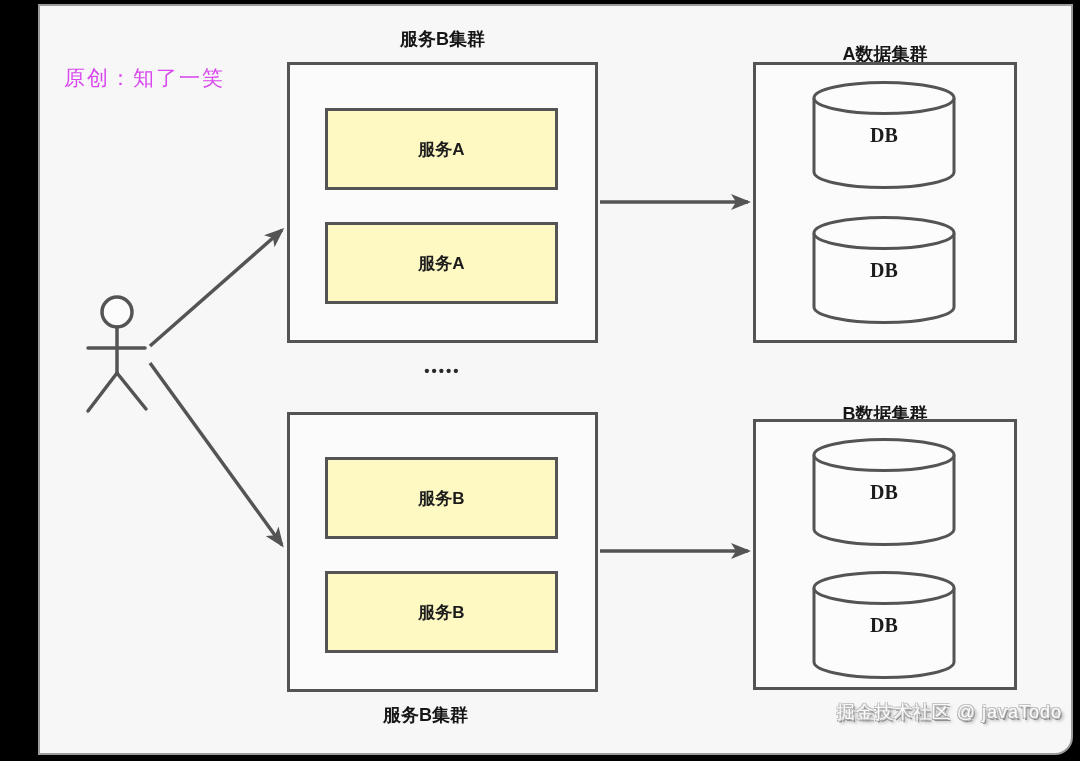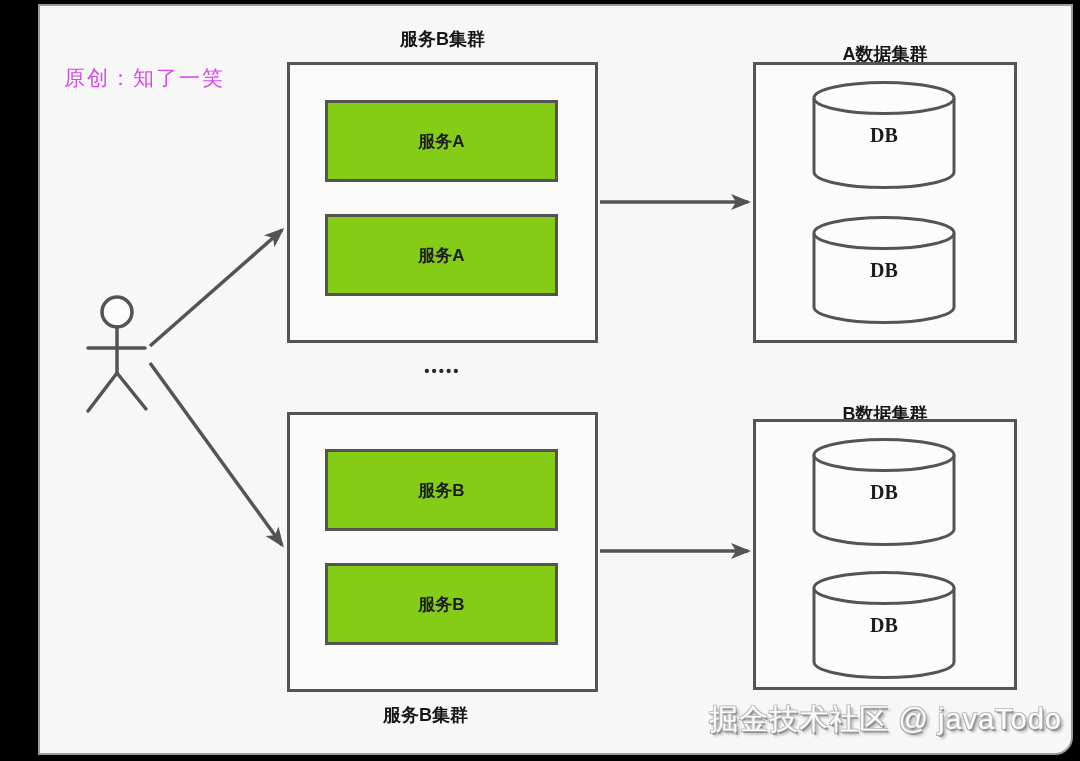--- a/index.html
+++ b/index.html
@@ -16,38 +16,38 @@
     box-sizing:border-box;
   }
   .abs{position:absolute;}
   
   .wm-top{
     left:64px;top:20px;
     font-size:21px;font-weight:normal;color:#d946ef;letter-spacing:2px;margin-top:44px;
   }
   .wm-bottom{
     right:18px;top:700px;
-    font-size:29px;letter-spacing:1px;
+    font-size:18px;letter-spacing:1px;
     color:#fcfcfc;
     text-shadow:-1px -1px 0 #c4c4c4,1px -1px 0 #bdbdbd,-1px 1px 0 #a9a9a9,
                  1.5px 1.5px 0 #8f8f8f,3px 3px 3px rgba(110,110,110,.65);
     text-align:center;
   }
   
   .cluster-title{
     font-size:18px;font-weight:bold;color:#161616;text-align:center;
   }
   
   .cluster-box{
     border:3px solid #545454;background:#fbfbfb;box-sizing:border-box;
   }
   .node-box{
-    border:3px solid #545454;background:#84cc16;box-sizing:border-box;
+    border:3px solid #545454;background:#fef9c3;box-sizing:border-box;
     display:flex;align-items:center;justify-content:center;
-    font-size:17px;font-weight:bold;color:#1c1c1c;
+    font-size:17px;font-weight:bold;color:#1c1c1c;margin-top:8px;
   }
   .dots{
     left:287px;top:362px;width:311px;text-align:center;
     font-size:15px;font-weight:bold;color:#2a2a2a;letter-spacing:2px;
   }
   
   .cylinder{width:146px;height:110px;font-family:Liberation Serif, serif;}
   .cylinder .db-label{
     position:absolute;left:0;top:44px;width:100%;text-align:center;
     font-size:20px;font-weight:bold;color:#1c1c1c;

